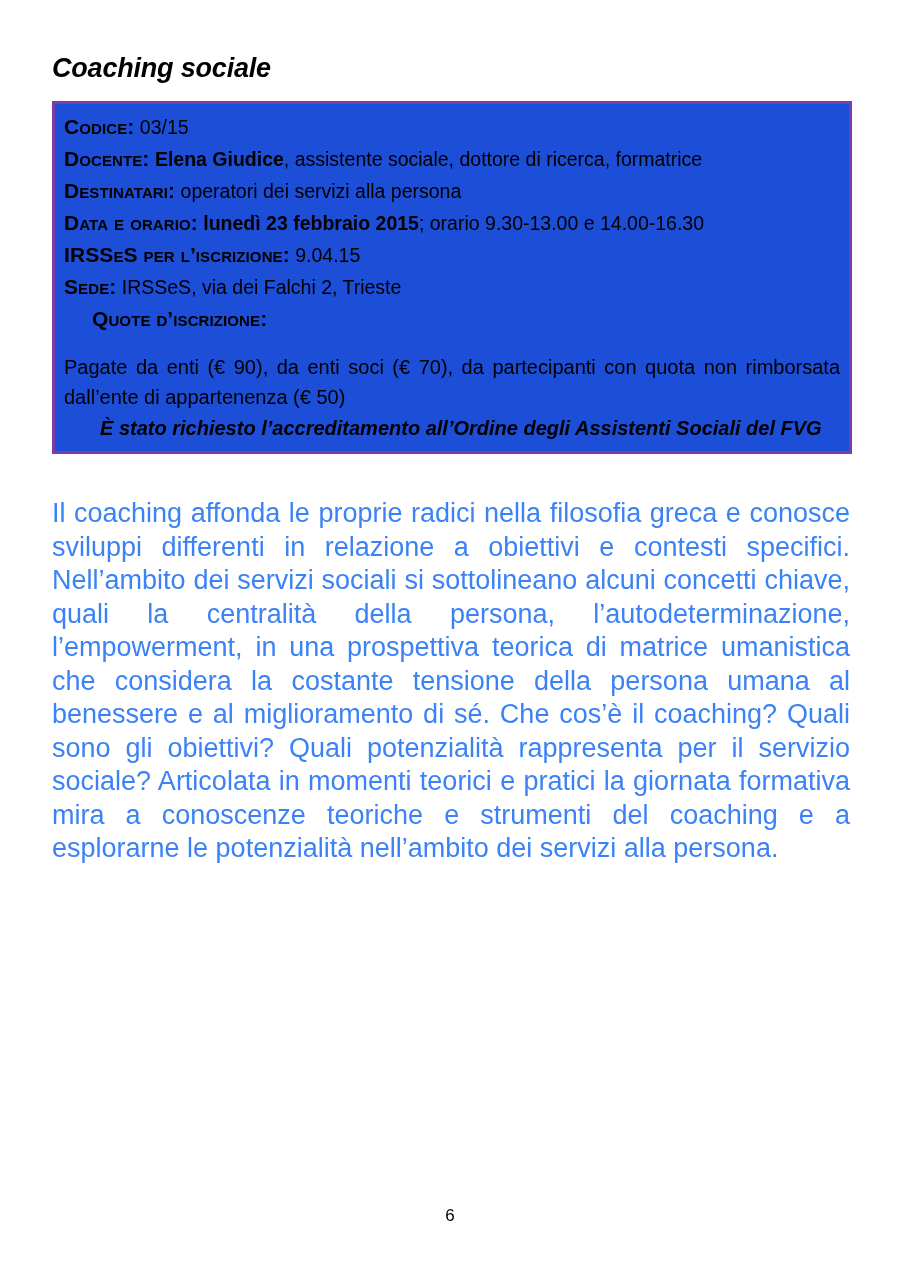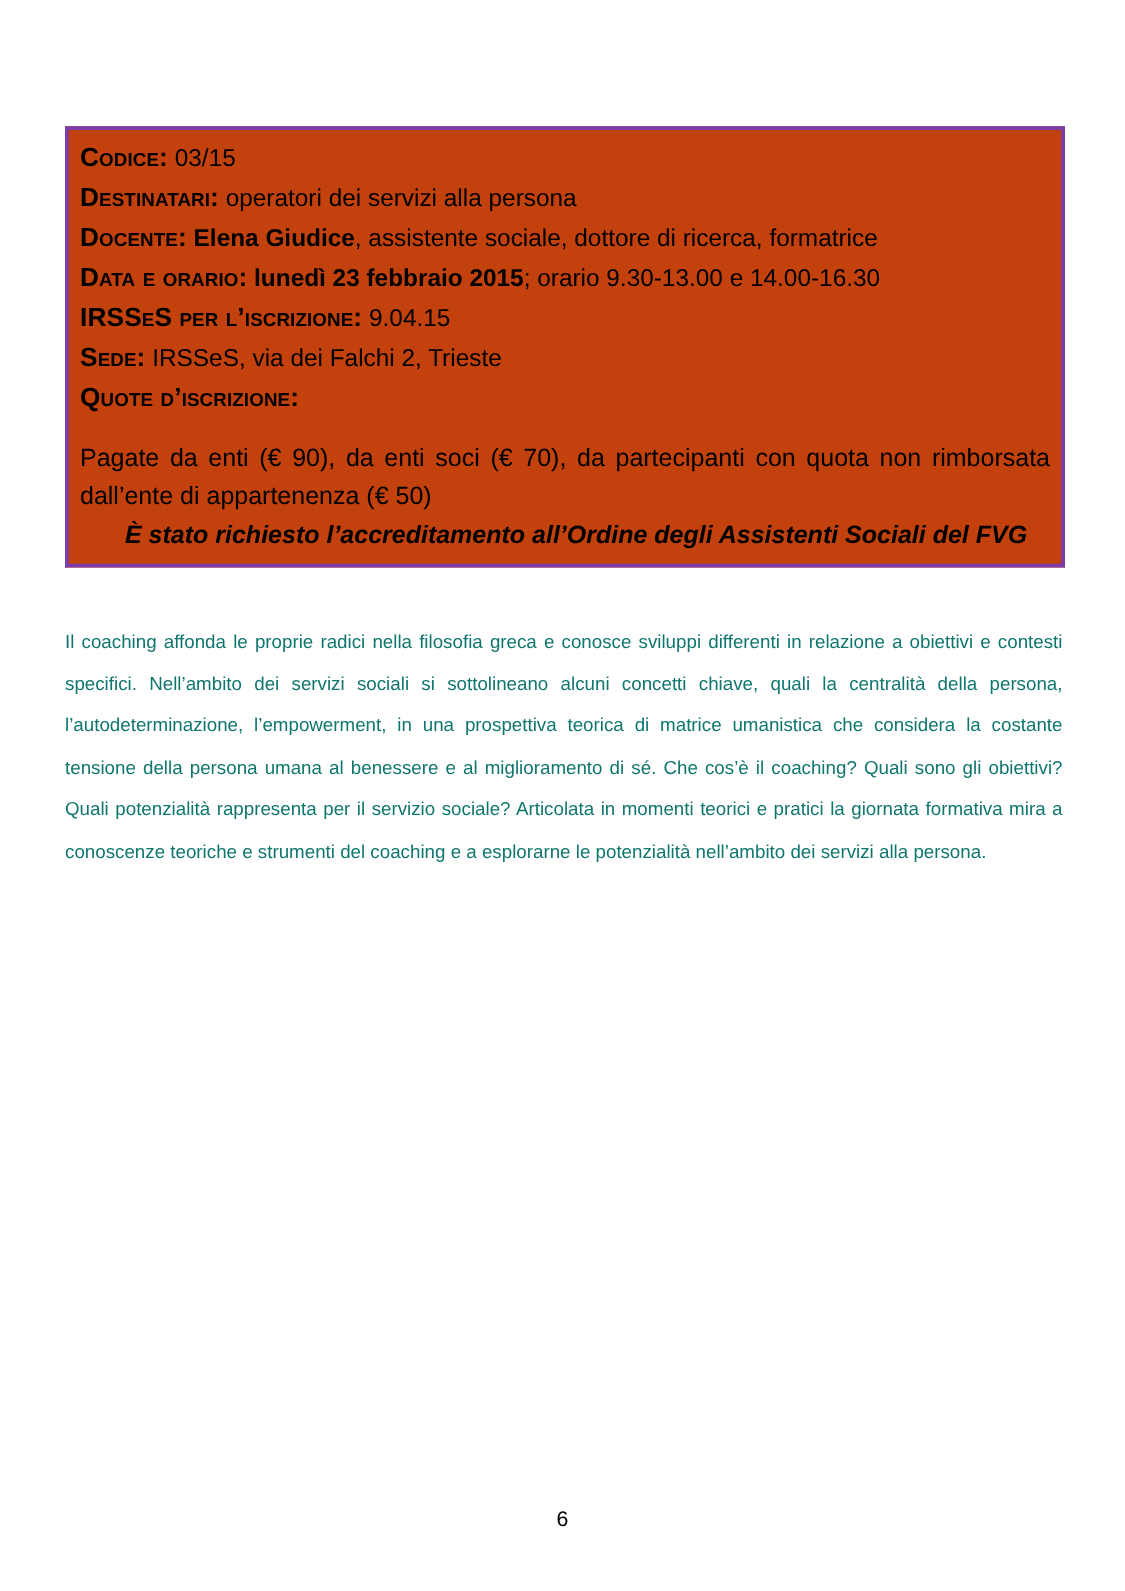--- a/index.html
+++ b/index.html
@@ -40,21 +40,21 @@
   }
 
   
   .info-box {
     position: absolute;
     left: 52px;
     top: 101px;
     width: 800px;
     box-sizing: border-box;
     border: 3px solid #7a3daa;
-    background: #c2410c;
+    background: #1d4ed8;
     padding: 7px 9px 8px 9px;
   }
 
   .info-line {
     font-size: 19.5px;
     line-height: 31px;
     color: #000;
     white-space: nowrap;
     font-stretch: semi-condensed;
   }
@@ -70,20 +70,21 @@
     font-weight: normal;
   }
   .val-bold {
     font-weight: bold;
   }
 
   .fees-head {
     font-size: 19.5px;
     line-height: 31px;
     white-space: nowrap;
+    margin-left: 28px;
   }
 
   .fees-body {
     font-size: 20px;
     line-height: 30px;
     text-align: justify;
     text-justify: inter-word;
     margin-top: 17px;
   }
 
@@ -103,57 +104,58 @@
     text-align: justify;
     text-align-last: left;
   }
 
   
   .body-par {
     position: absolute;
     left: 52px;
     top: 497px;
     width: 798px;
-    font-size: 15px;
+    font-size: 27px;
     line-height: 33.5px;
     text-align: justify;
     text-align-last: left;
-    color: #0f766e;
+    color: #3b82f6;
   }
 
   
   .page-number {
     position: absolute;
     left: 0;
     top: 1206px;
     width: 900px;
     text-align: center;
     font-size: 17px;
     line-height: 20px;
     color: #000;
   }
 </style>
 </head>
 <body>
 
 <div class="page">
 
+  <div class="doc-title">Coaching sociale</div>
 
   <div class="info-box">
 
     <div class="info-line">
       <span class="lbl">Codice:</span><span class="val"> 03/15</span>
     </div>
 
     <div class="info-line">
-      <span class="lbl">Destinatari:</span><span class="val"> operatori dei servizi alla persona</span>
+      <span class="lbl">Docente:</span><span class="val-bold"> Elena Giudice</span><span class="val">, assistente sociale, dottore di ricerca, formatrice</span>
     </div>
 
     <div class="info-line">
-      <span class="lbl">Docente:</span><span class="val-bold"> Elena Giudice</span><span class="val">, assistente sociale, dottore di ricerca, formatrice</span>
+      <span class="lbl">Destinatari:</span><span class="val"> operatori dei servizi alla persona</span>
     </div>
 
     <div class="info-line">
       <span class="lbl">Data e orario:</span><span class="val-bold"> lunedì 23 febbraio 2015</span><span class="val">; orario 9.30-13.00 e 14.00-16.30</span>
     </div>
 
     <div class="info-line">
       <span class="lbl">IRSSeS per l’iscrizione:</span><span class="val"> 9.04.15</span>
     </div>
 

